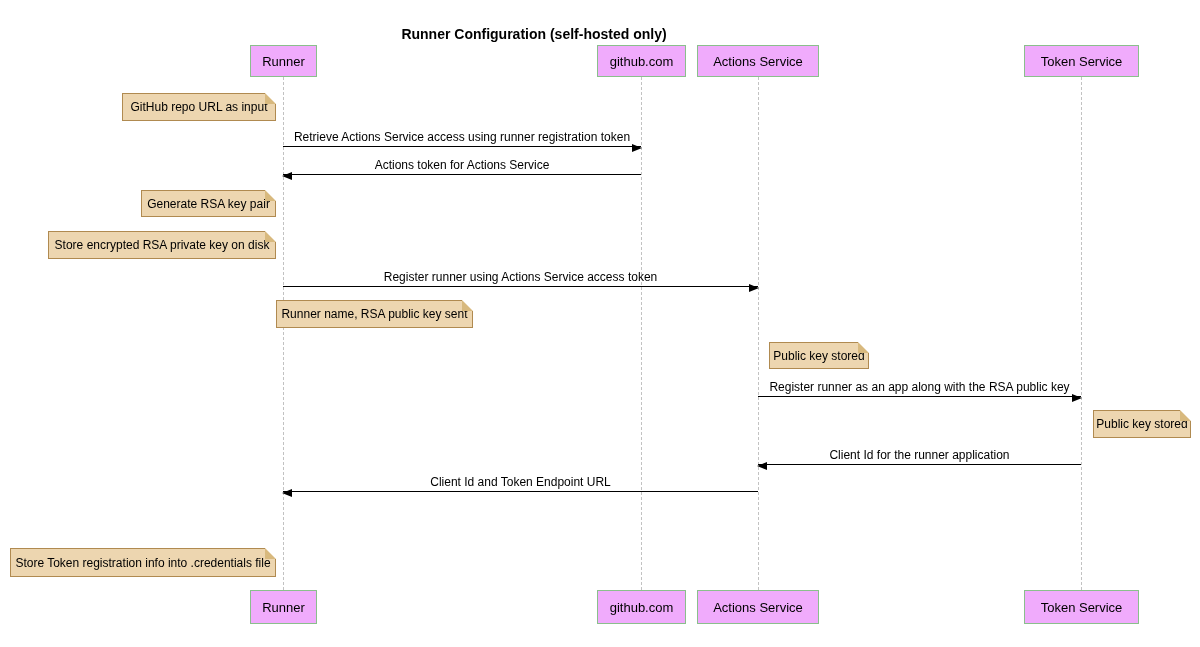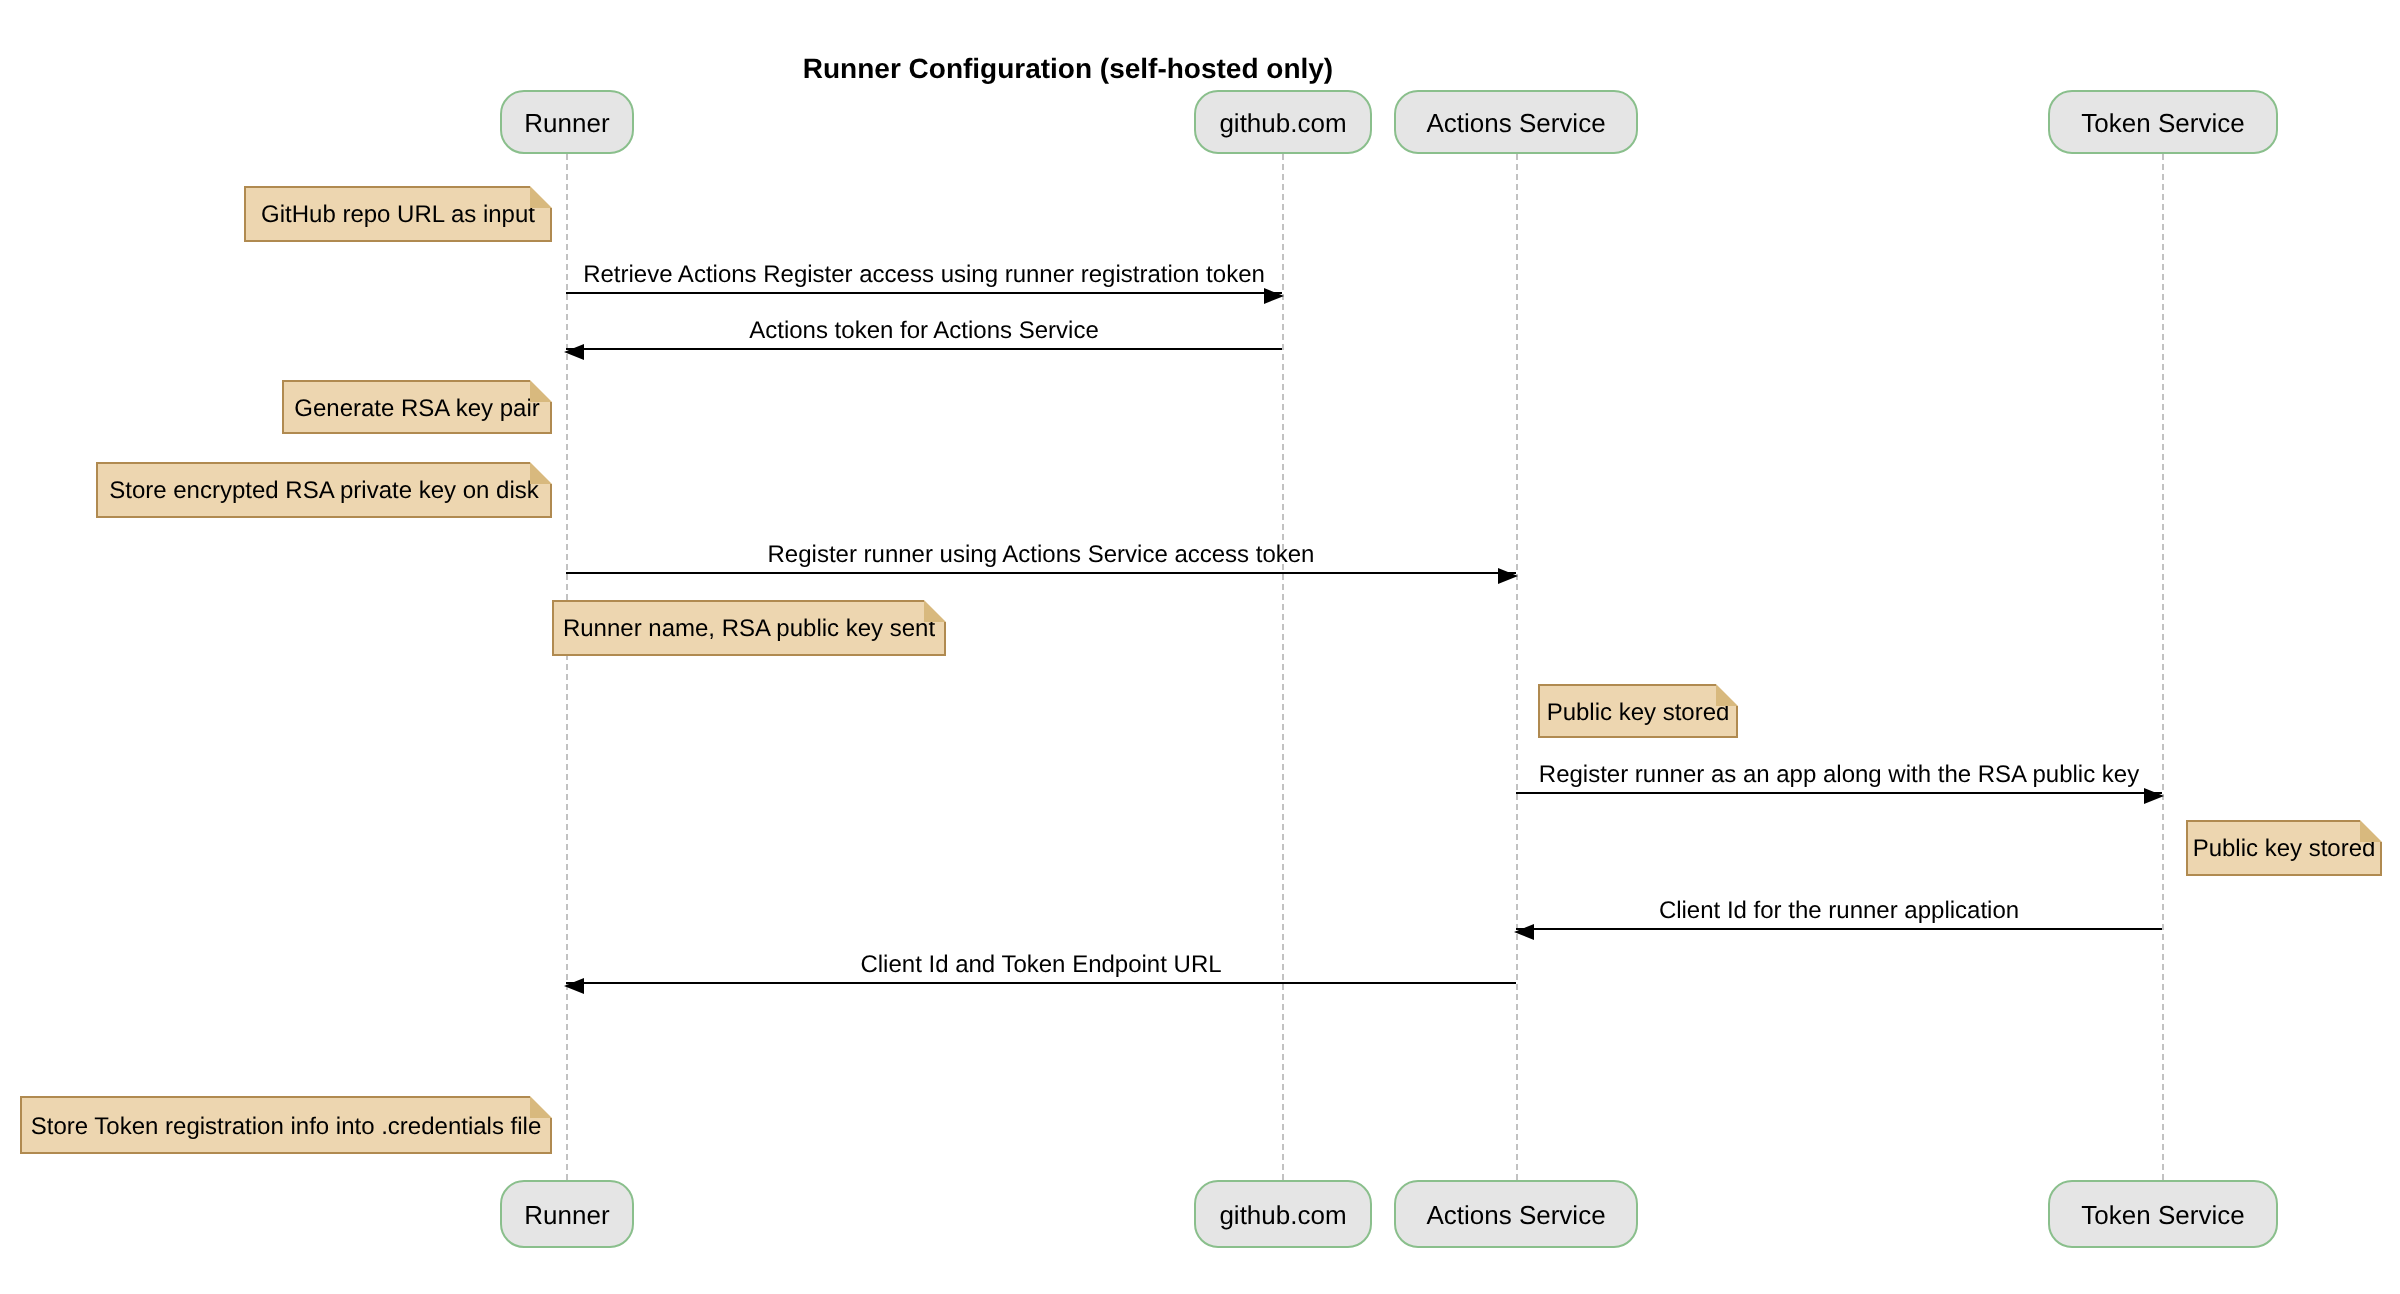--- a/index.html
+++ b/index.html
@@ -9,22 +9,22 @@
   }
   .diagram-title {
     position:absolute; top:11px; left:0; width:1068px; text-align:center;
     font-size:14px; font-weight:bold;margin-top:15px;
   }
   .lifeline {
     position:absolute; top:77px; height:513px; width:0;
     border-left:1px dashed #c2c2c2;
   }
   .actor {
-    position:absolute; height:32px; border-radius:12px;
-    background:#e5e5e5; border:1px solid #8abf8c;
+    position:absolute; height:32px; border-radius:0;
+    background:#f0abfc; border:1px solid #8abf8c;
     display:flex; align-items:center; justify-content:center;
     font-size:13px; box-sizing:border-box; white-space:nowrap;
   }
   .note {
     position:absolute; background:#edd6b0; border:1px solid #b08a50;
     display:flex; align-items:center; justify-content:center;
     font-size:12px; white-space:nowrap; box-sizing:border-box;
     padding:4px 8px;
   }
   .note::before {
@@ -77,21 +77,21 @@
 
   <div class="note" style="left:122px; top:93px;  width:154px; height:28px;">GitHub repo URL as input</div>
   <div class="note" style="left:48px;  top:231px; width:228px; height:28px;">Store encrypted RSA private key on disk</div>
   <div class="note" style="left:141px; top:190px; width:135px; height:27px;">Generate RSA key pair</div>
   <div class="note" style="left:276px; top:300px; width:197px; height:28px;">Runner name, RSA public key sent</div>
   <div class="note" style="left:769px; top:342px; width:100px; height:27px;">Public key stored</div>
   <div class="note" style="left:1093px; top:410px; width:98px; height:28px;">Public key stored</div>
   <div class="note" style="left:10px;  top:548px; width:266px; height:29px;">Store Token registration info into .credentials file</div>
 
   <div class="msg dir-right" style="left:283px; top:130px; width:358px;">
-    <span class="msg-label">Retrieve Actions Register access using runner registration token</span>
+    <span class="msg-label">Retrieve Actions Service access using runner registration token</span>
     <span class="msg-line"></span>
     <span class="msg-head"></span>
   </div>
 
   <div class="msg dir-left" style="left:283px; top:158px; width:358px;">
     <span class="msg-label">Actions token for Actions Service</span>
     <span class="msg-line"></span>
     <span class="msg-head"></span>
   </div>
 

